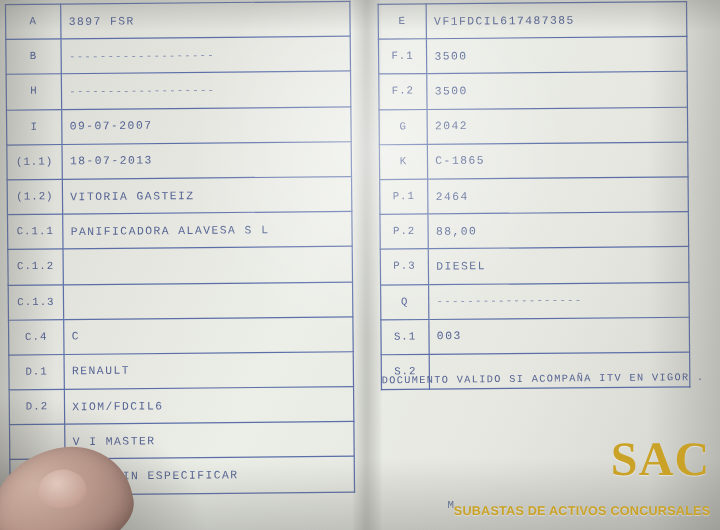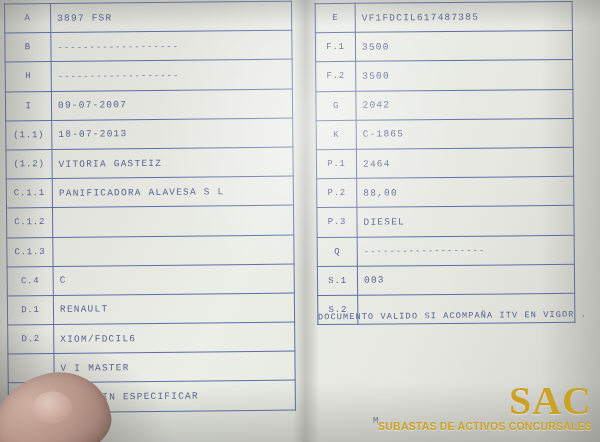--- a/index.html
+++ b/index.html
@@ -186,21 +186,21 @@
     color: #c9a227;
     text-shadow: 0 1px 1px rgba(255,255,255,0.45);
     line-height: 0.95;
   }
   .wm-sub {
     font-family: "Liberation Sans", sans-serif;
     font-weight: bold;
     font-size: 10.5px;
     letter-spacing: 0.2px;
     color: #c9a227;
-    margin-top: 0;
+    margin-top: 18px;
     text-shadow: 0 1px 1px rgba(255,255,255,0.45);
   }
 </style>
 </head>
 <body>
 
 <div id="doc">
 
   <div class="gutter paper-shade"></div>
 

